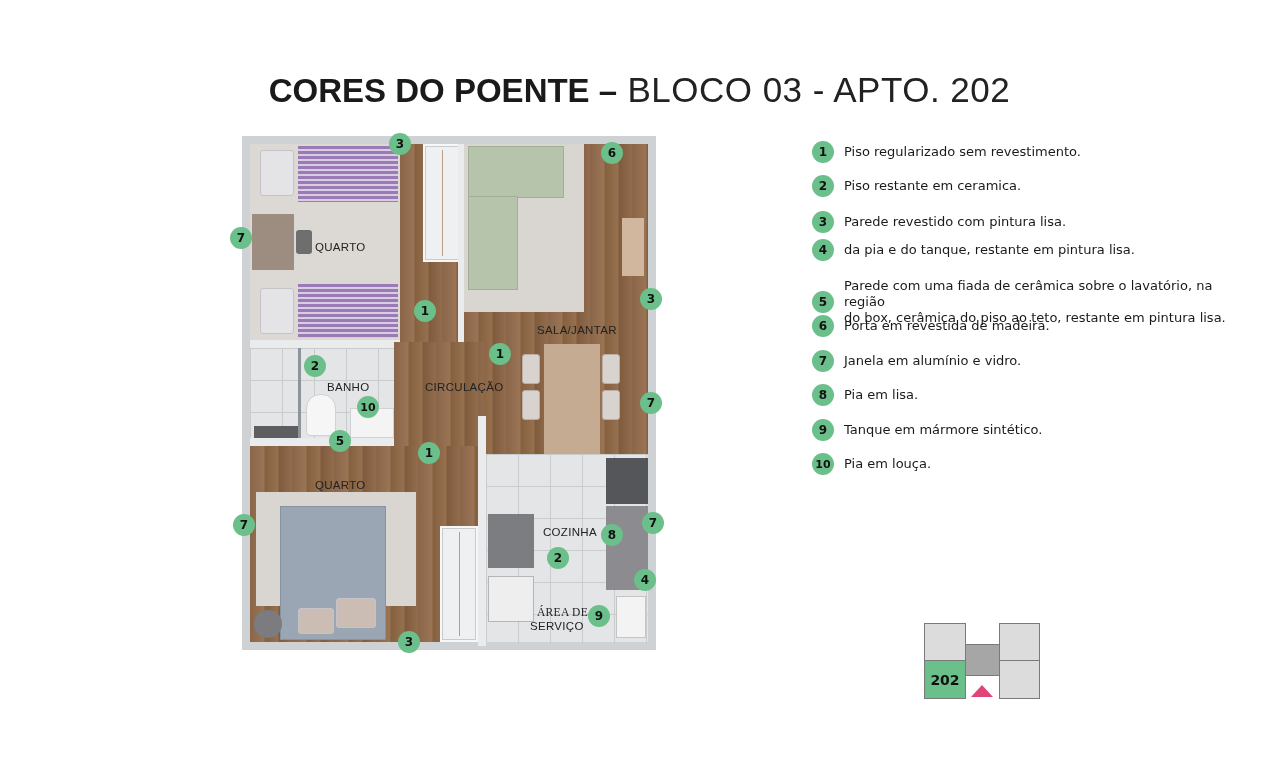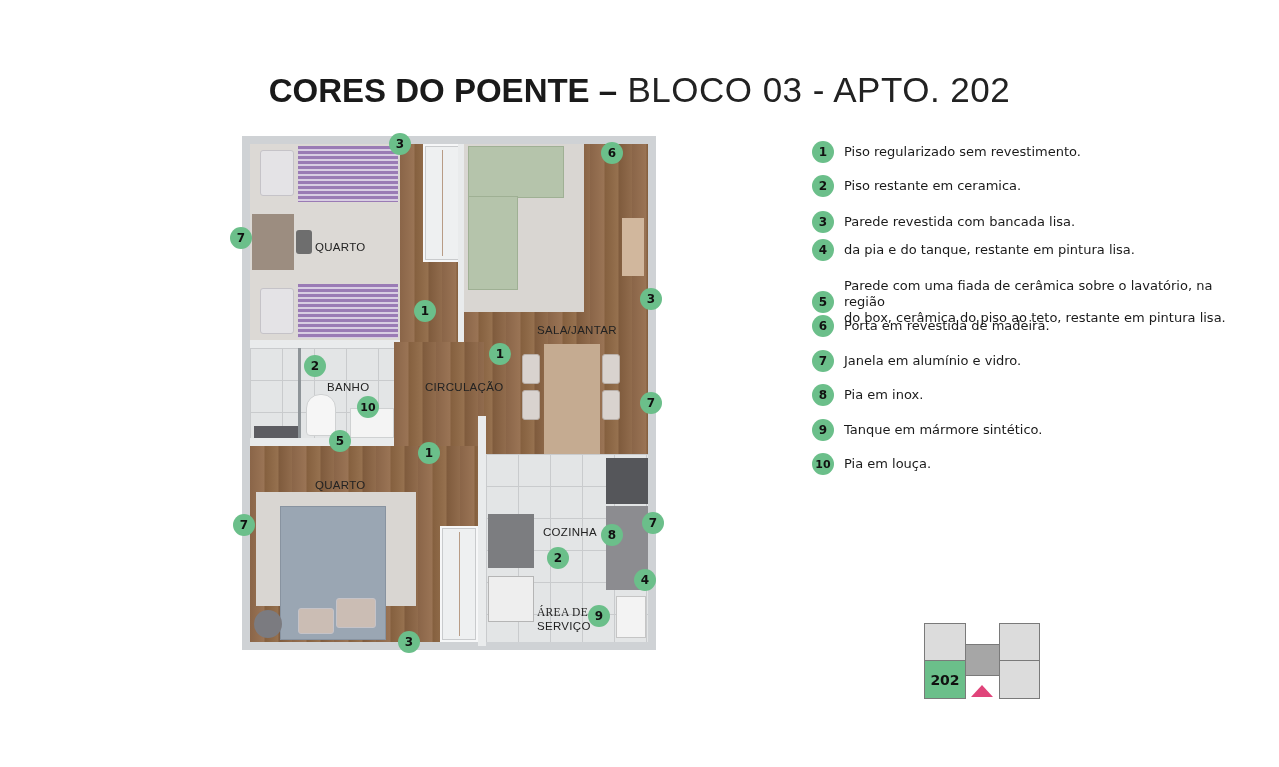--- a/index.html
+++ b/index.html
@@ -103,21 +103,21 @@
   <div class="room" style="left:246px; top:440px; width:46px; height:46px; background:#eeeeee; border:1px solid #b5b5b5;"></div>
   <div class="room" style="left:374px; top:460px; width:30px; height:42px; background:#f3f3f3; border:1px solid #c5c5c5;"></div>
 
   <span class="label" style="left:73px; top:105px;">QUARTO</span>
   <span class="label" style="left:85px; top:245px;">BANHO</span>
   <span class="label" style="left:183px; top:245px;">CIRCULAÇÃO</span>
   <span class="label" style="left:295px; top:188px;">SALA/JANTAR</span>
   <span class="label" style="left:73px; top:343px;">QUARTO</span>
   <span class="label" style="left:301px; top:390px;">COZINHA</span>
   <span class="label" style="left:295px; top:470px;font-family:Liberation Serif, serif;">ÁREA DE</span>
-  <span class="label" style="left:295px; top:484px;">SERVIÇO</span>
+  <span class="label" style="left:288px; top:484px;">SERVIÇO</span>
 </div>
 
 <div id="plan-markers">
     <div class="marker" style="left: 389px; top: 133px;">3</div>
     <div class="marker" style="left: 601px; top: 142px;">6</div>
     <div class="marker" style="left: 230px; top: 227px;">7</div>
     <div class="marker" style="left: 414px; top: 300px;">1</div>
     <div class="marker" style="left: 640px; top: 288px;">3</div>
     <div class="marker" style="left: 489px; top: 343px;">1</div>
     <div class="marker" style="left: 304px; top: 355px;">2</div>
@@ -143,21 +143,21 @@
   </div>
   <div class="legend-item" style="top:34px;">
     <div class="marker">2</div>
     <div class="txt">
         <span>Piso restante em ceramica.</span>
       </div>
   </div>
   <div class="legend-item" style="top:70px;">
     <div class="marker">3</div>
     <div class="txt">
-        <span>Parede revestida com bancada lisa.</span>
+        <span>Parede revestido com pintura lisa.</span>
       </div>
   </div>
   <div class="legend-item" style="top:98px;">
     <div class="marker">4</div>
     <div class="txt">
       <span>da pia e do tanque, restante em pintura lisa.</span>
     </div>
   </div>
   <div class="legend-item" style="top:137px;">
     <div class="marker">5</div>
@@ -174,21 +174,21 @@
   </div>
   <div class="legend-item" style="top:209px;">
     <div class="marker">7</div>
     <div class="txt">
         <span>Janela em alumínio e vidro.</span>
       </div>
   </div>
   <div class="legend-item" style="top:243px;">
     <div class="marker">8</div>
     <div class="txt">
-        <span>Pia em inox.</span>
+        <span>Pia em lisa.</span>
       </div>
   </div>
   <div class="legend-item" style="top:278px;">
     <div class="marker">9</div>
     <div class="txt">
         <span>Tanque em mármore sintético.</span>
       </div>
   </div>
   <div class="legend-item" style="top:312px;">
     <div class="marker wide">10</div>

